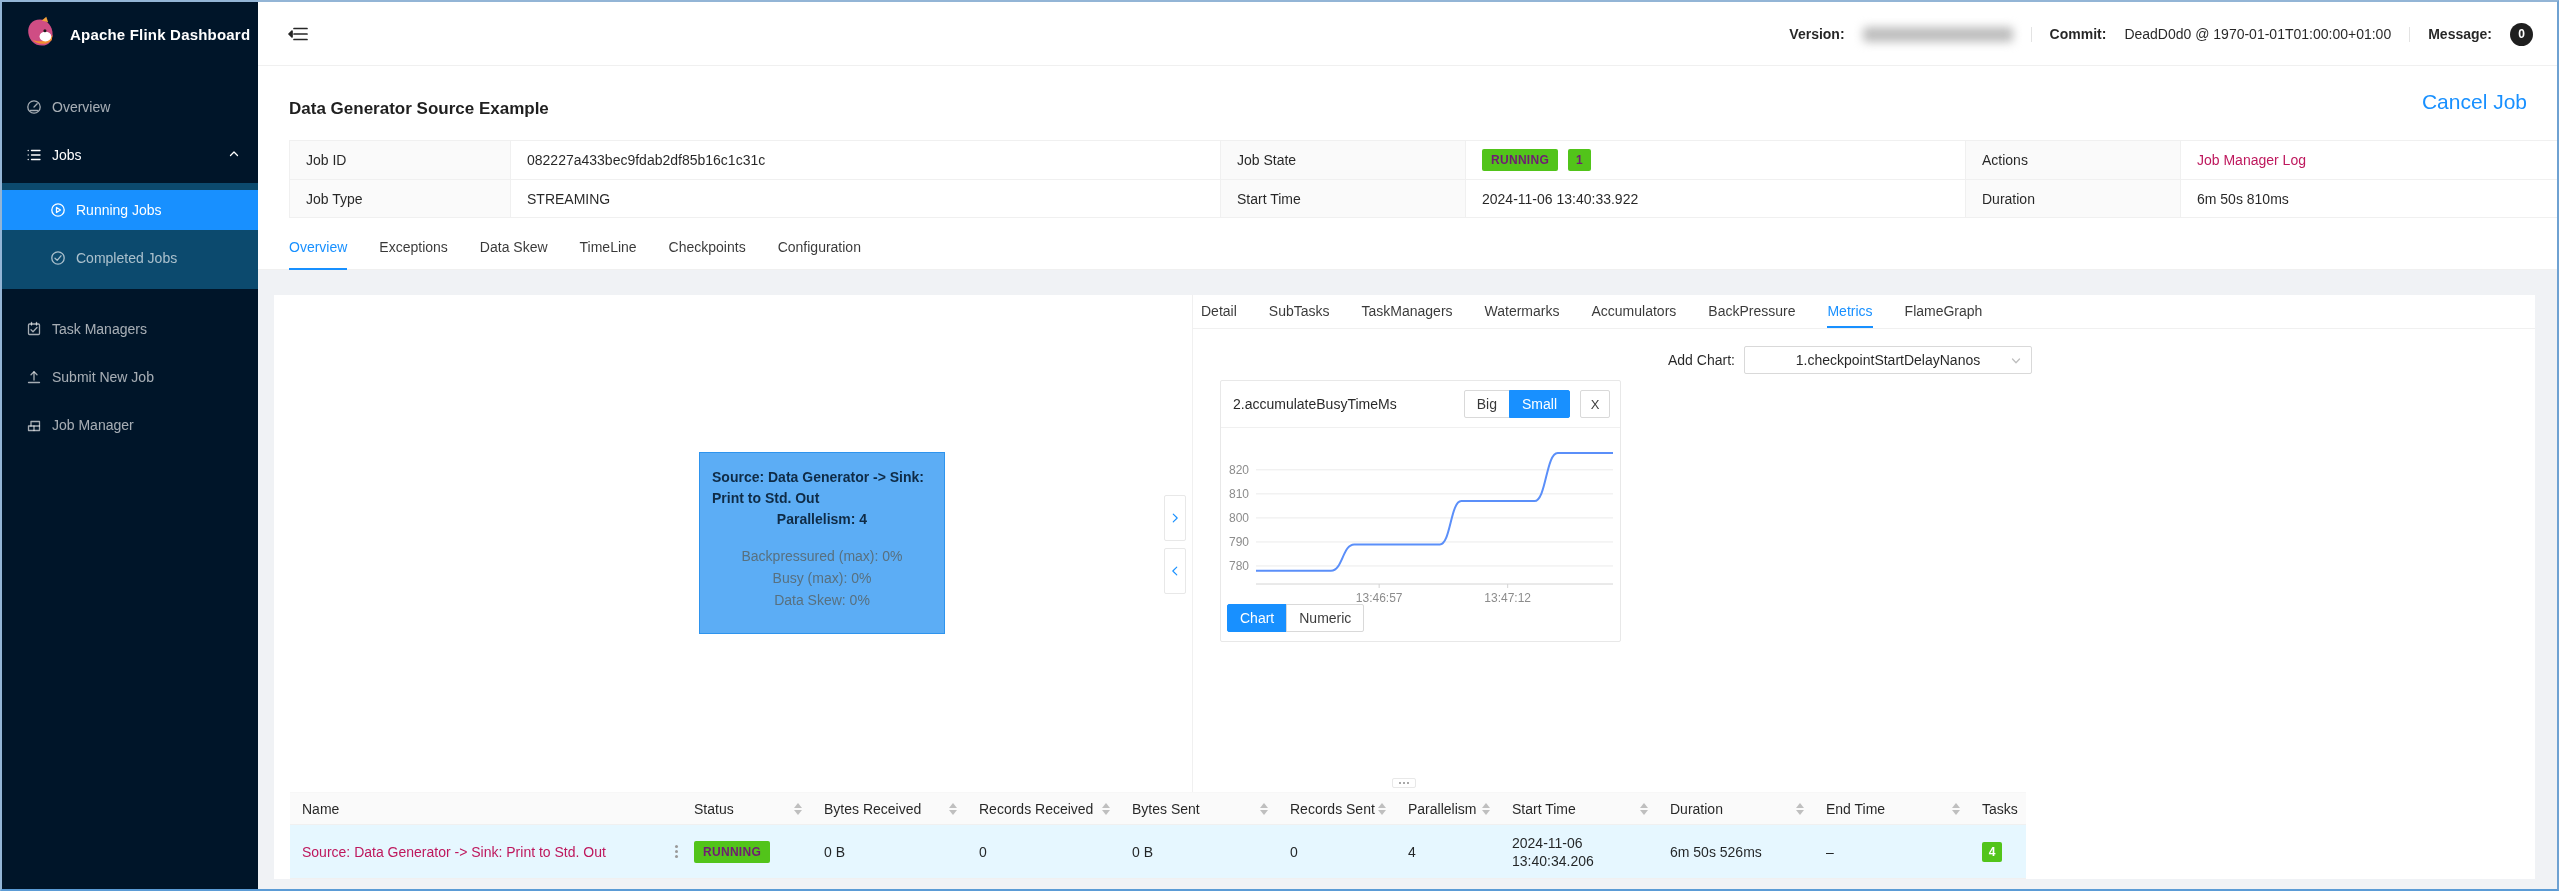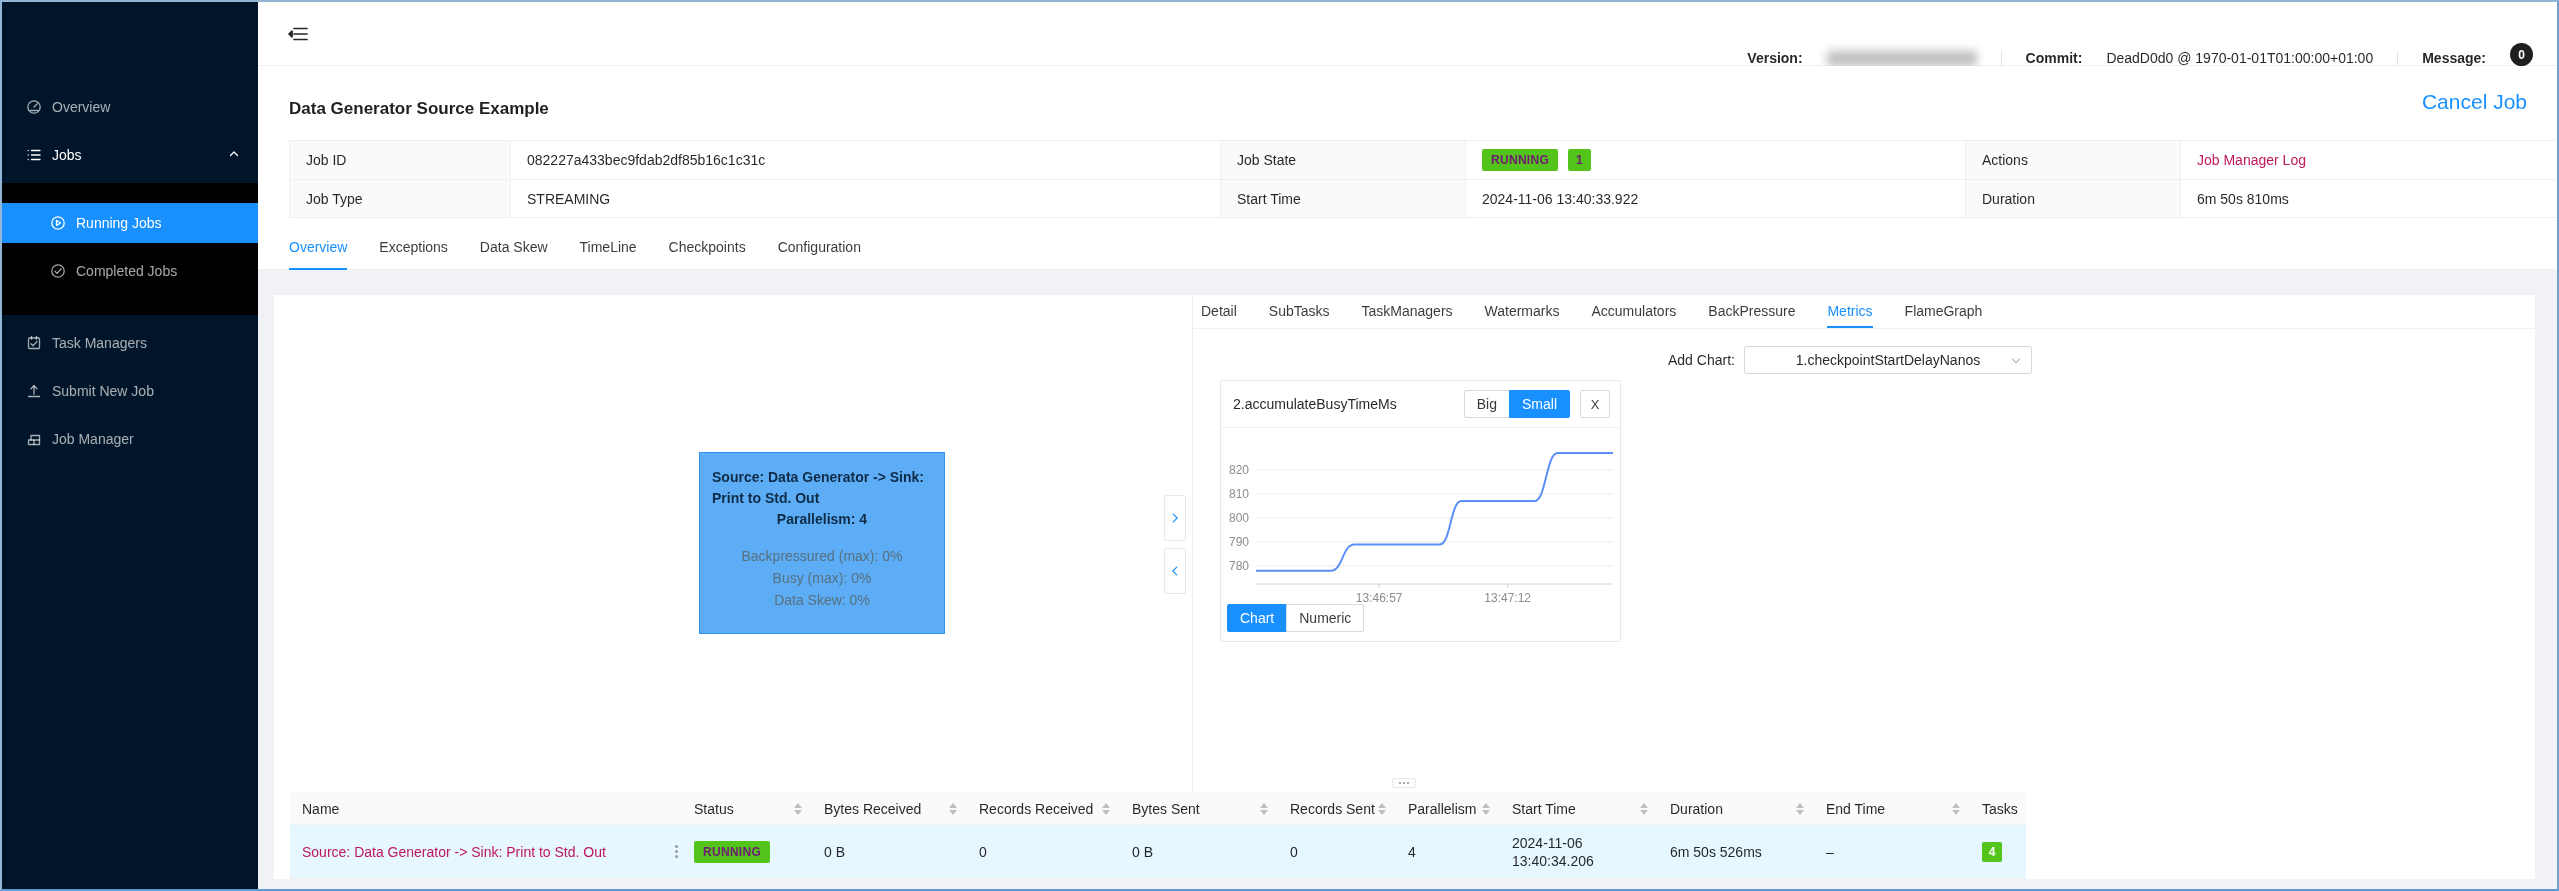--- a/index.html
+++ b/index.html
@@ -8,30 +8,30 @@
     background:#f0f2f5;font-family:"Liberation Sans",sans-serif;font-size:14px;color:rgba(0,0,0,.85);overflow:hidden;}
 
   
   #sidebar{position:absolute;left:0;top:0;bottom:0;width:256px;background:#001529;color:rgba(255,255,255,.65);}
   .logo-row{display:flex;align-items:center;gap:12px;height:64px;padding-left:20px;}
   .logo-title{color:#fff;font-weight:700;font-size:15px;letter-spacing:.2px;}
   .menu{position:absolute;top:85px;left:0;right:0;}
   .mi{position:relative;display:flex;align-items:center;height:40px;margin-bottom:8px;padding-left:24px;cursor:pointer;font-size:14px;}
   .mi .ic{width:16px;height:16px;margin-right:10px;flex:0 0 16px;}
   .mi.white{color:#fff;}
-  .submenu{background:#000000;padding:20px 0;margin-bottom:8px;}
+  .submenu{background:#0c4a6e;padding:7px 0;margin-bottom:20px;}
   .submenu .mi{padding-left:48px;margin-bottom:8px;}
   .submenu .mi:last-child{margin-bottom:4px;}
   .mi.selected{background:#1890ff;color:#fff;}
   .chev-right{position:absolute;right:18px;top:13px;width:12px;height:12px;}
 
   
   #topbar{position:absolute;left:256px;right:0;top:0;height:64px;background:#fff;border-bottom:1px solid #f0f0f0;}
   .fold{position:absolute;left:30px;top:23px;width:20px;height:18px;cursor:pointer;}
-  .tb-right{position:absolute;right:24px;top:0;height:64px;display:flex;align-items:flex-end;gap:24px;font-size:14px;}
+  .tb-right{position:absolute;right:24px;top:0;height:64px;display:flex;align-items:center;gap:18px;font-size:14px;}
   .tb-right .b{font-weight:700;}
   .blurred{display:inline-block;width:150px;height:15px;border-radius:3px;background:#bdbdbd;filter:blur(5px);}
   .sep{width:1px;height:15px;background:#e3e3e3;}
   .badge-dark{display:inline-flex;align-items:center;justify-content:center;min-width:23px;height:23px;border-radius:12px;background:#1f1f1f;color:#fff;font-size:12px;font-weight:700;}
 
   
   #page{position:absolute;left:256px;top:64px;right:0;bottom:0;background:#f0f2f5;}
   #job-head{position:absolute;left:0;top:0;right:0;height:204px;background:#fff;}
   .job-title{position:absolute;left:31px;top:33px;font-size:17px;font-weight:700;color:rgba(0,0,0,.88);}
   .cancel{position:absolute;right:30px;top:24px;font-size:21px;color:#1890ff;cursor:pointer;}
@@ -104,20 +104,32 @@
   .task-badge{display:inline-block;width:20px;height:20px;line-height:20px;text-align:center;background:#52c41a;color:#fff;
      font-size:12px;font-weight:700;border-radius:2px;}
   svg.ln{stroke:currentColor;fill:none;stroke-width:1.3;stroke-linecap:round;stroke-linejoin:round;}
 </style>
 </head>
 <body>
 
 <div id="frame">
 
   <aside id="sidebar">
+    <div class="logo-row">
+      <span>
+        <svg width="36" height="36" viewBox="0 0 40 40">
+          <path d="M20 5 C 11 5 6 12 7 20 C 8 28 14 34 22 34 C 30 34 34 28 34 21 C 34 13 28 5 20 5 Z" fill="#cf4d84"></path>
+          <path d="M11 27 C 16 33 27 34 33 28 L 34 22 C 29 30 17 31 11 27 Z" fill="#f2902f"></path>
+          <path d="M22 6 l5 -4 l2 6 z" fill="#f2a03b"></path>
+          <ellipse cx="26" cy="24" rx="6.5" ry="5.5" fill="#ffffff"></ellipse>
+          <circle cx="25.5" cy="17.5" r="1.7" fill="#1b1b1b"></circle>
+        </svg>
+      </span>
+      <span class="logo-title">Apache Flink Dashboard</span>
+    </div>
     <nav class="menu">
       <div class="mi">
         <svg class="ic ln" viewBox="0 0 16 16">
             <circle cx="8" cy="8" r="6.2"></circle>
             <path d="M8 8 L11.2 4.8"></path>
             <path d="M4.5 11.5 h7"></path>
           </svg>
         <span>Overview</span>
       </div>
       <div class="mi white">

